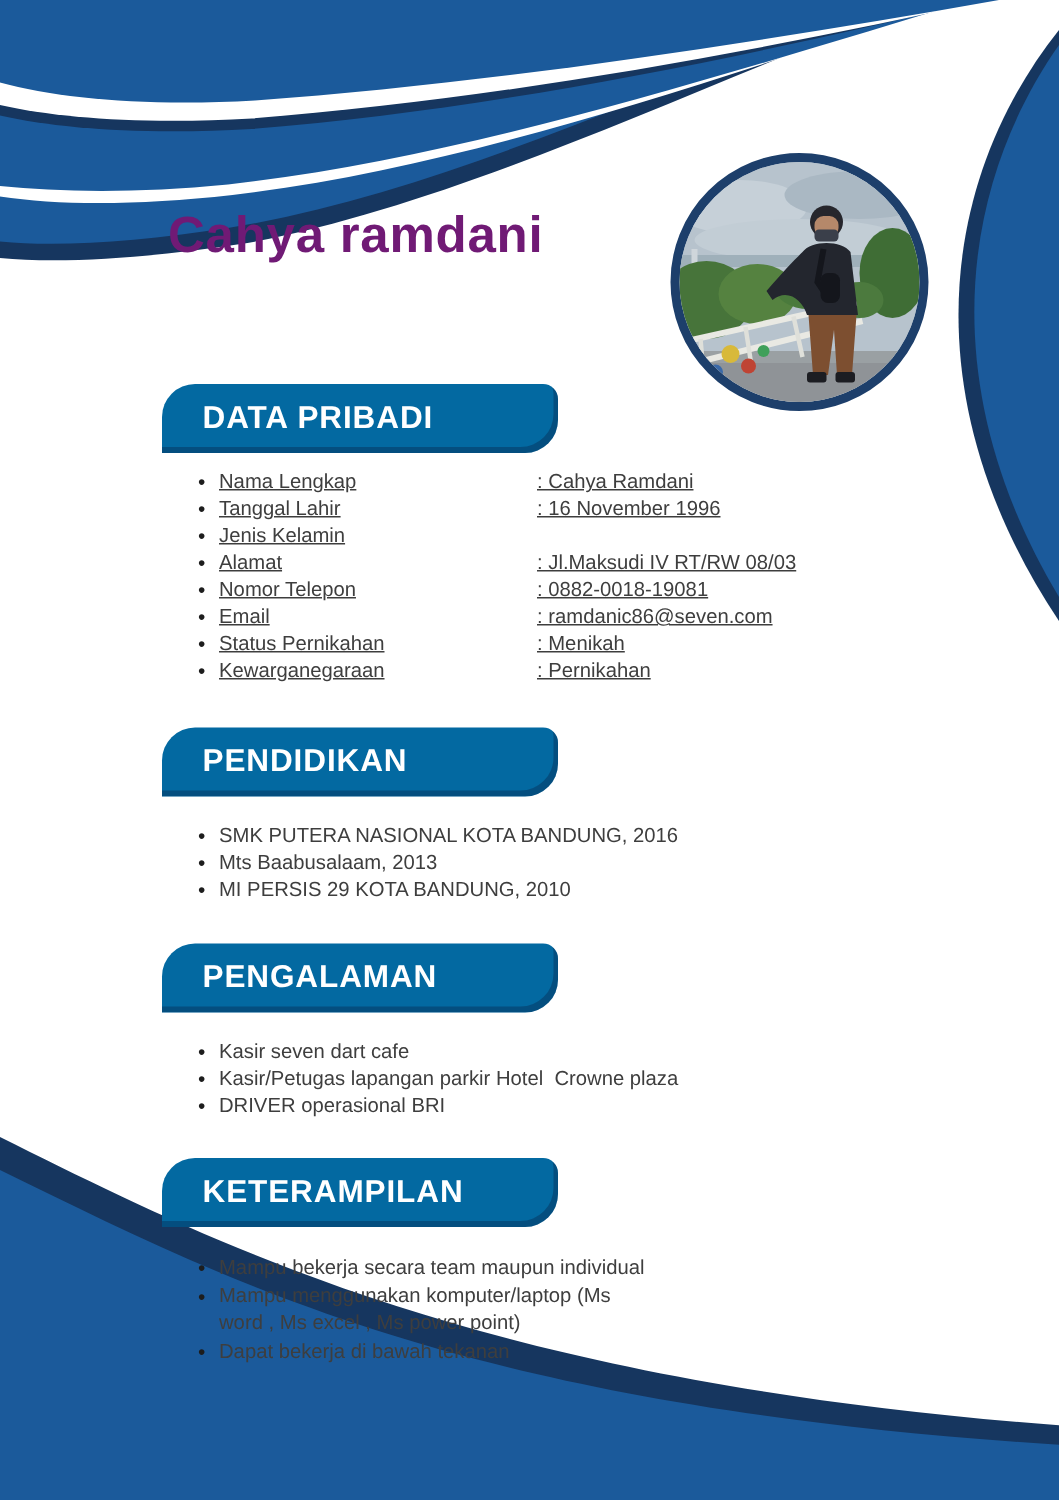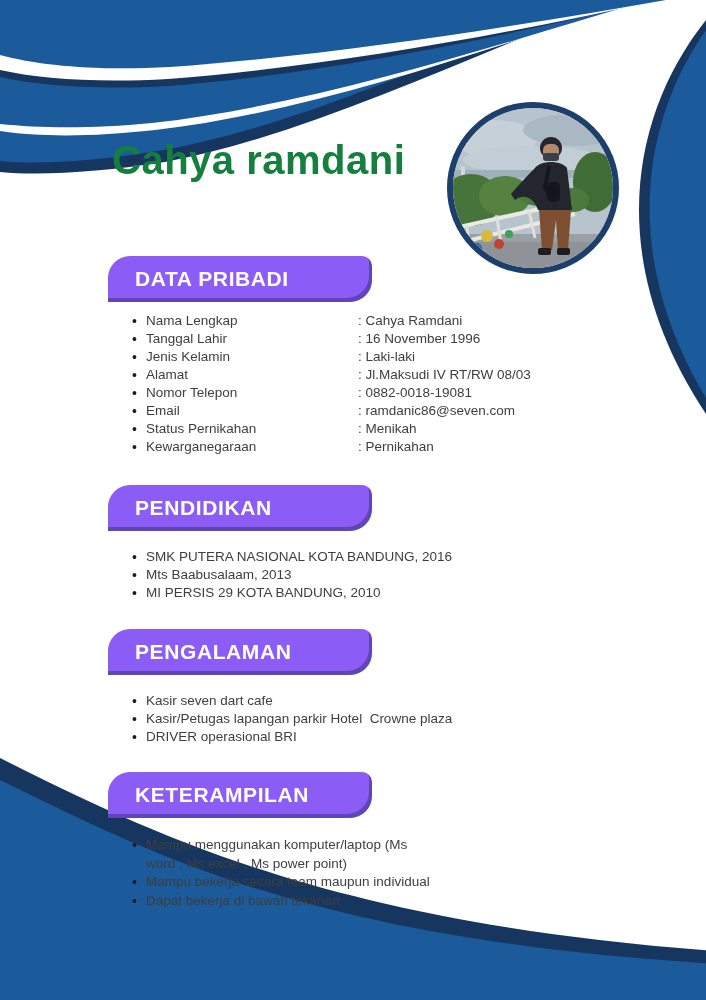--- a/index.html
+++ b/index.html
@@ -7,50 +7,50 @@
     position:relative;width:706px;height:1000px;background:#ffffff;
     overflow:hidden;margin:0 auto;
     font-family:"Liberation Sans", sans-serif;
   }
   .deco{position:absolute;left:0;z-index:0;pointer-events:none;display:block;}
   .deco.top{top:0;}
   .deco.bottom{top:700px;}
 
   .title{
     position:absolute;left:112px;top:138px;z-index:2;margin:0;
-    font-size:40px;font-weight:bold;color:#15803d;letter-spacing:0.5px;
+    font-size:34px;font-weight:bold;color:#701a75;letter-spacing:0.5px;
   }
 
   .photo{
     position:absolute;left:447px;top:102px;width:160px;height:160px;z-index:2;
     border:6px solid #1d3f6b;border-radius:50%;overflow:hidden;background:#b7c3cd;
   }
   .photo svg{display:block;}
 
   .banner{
     position:absolute;left:108px;width:264px;height:46px;z-index:2;
-    background:#8b5cf6;border-radius:22px 10px 22px 0;
+    background:#0369a1;border-radius:22px 10px 22px 0;
     color:#ffffff;font-weight:bold;font-size:21px;line-height:46px;
     padding-left:27px;box-sizing:border-box;letter-spacing:0.6px;
     box-shadow:inset -3px -4px 0 rgba(10,30,62,0.35);
   }
   .banner.b-personal{top:256px;}
   .banner.b-education{top:485px;}
   .banner.b-experience{top:629px;}
   .banner.b-skills{top:772px;}
 
   .blist{
     position:absolute;left:131px;z-index:2;margin:0;padding:0;list-style:none;
     font-size:13.5px;color:#3e3e3e;
   }
   .blist li{position:relative;padding-left:15px;line-height:18px;}
   .blist li::before{content:"\2022";position:absolute;left:1px;top:0;color:#1d1d1d;font-size:14px;}
   .blist li span{white-space:pre-wrap;}
 
-  .l-personal{top:312px;width:545px;}
+  .l-personal{top:312px;width:545px;text-decoration:underline;}
   .l-personal li{display:flex;}
   .l-personal .lbl{flex:0 0 212px;}
   .l-personal .val{flex:1;}
 
   .l-education{top:548px;width:430px;}
   .l-experience{top:692px;width:430px;}
   .l-skills{top:836px;width:430px;line-height:18.5px;}
   .l-skills li{line-height:18.5px;}
 </style>
 </head>
@@ -130,21 +130,20 @@
     <li>
       <span class="lbl">Nama Lengkap</span>
       <span class="val">: Cahya Ramdani</span>
     </li>
     <li>
       <span class="lbl">Tanggal Lahir</span>
       <span class="val">: 16 November 1996</span>
     </li>
     <li>
       <span class="lbl">Jenis Kelamin</span>
-      <span class="val">: Laki-laki</span>
     </li>
     <li>
       <span class="lbl">Alamat</span>
       <span class="val">: Jl.Maksudi IV RT/RW 08/03</span>
     </li>
     <li>
       <span class="lbl">Nomor Telepon</span>
       <span class="val">: 0882-0018-19081</span>
     </li>
     <li>
@@ -170,19 +169,19 @@
 
   <div class="banner b-experience">PENGALAMAN</div>
   <ul class="blist l-experience">
     <li><span>Kasir seven dart cafe</span></li>
     <li><span>Kasir/Petugas lapangan parkir Hotel  Crowne plaza</span></li>
     <li><span>DRIVER operasional BRI</span></li>
   </ul>
 
   <div class="banner b-skills">KETERAMPILAN</div>
   <ul class="blist l-skills">
+    <li><span>Mampu bekerja secara team maupun individual</span></li>
     <li><span>Mampu menggunakan komputer/laptop (Ms
 word , Ms excel , Ms power point)</span></li>
-    <li><span>Mampu bekerja secara team maupun individual</span></li>
     <li><span>Dapat bekerja di bawah tekanan</span></li>
   </ul>
 
 </div>
 
 </body></html>

